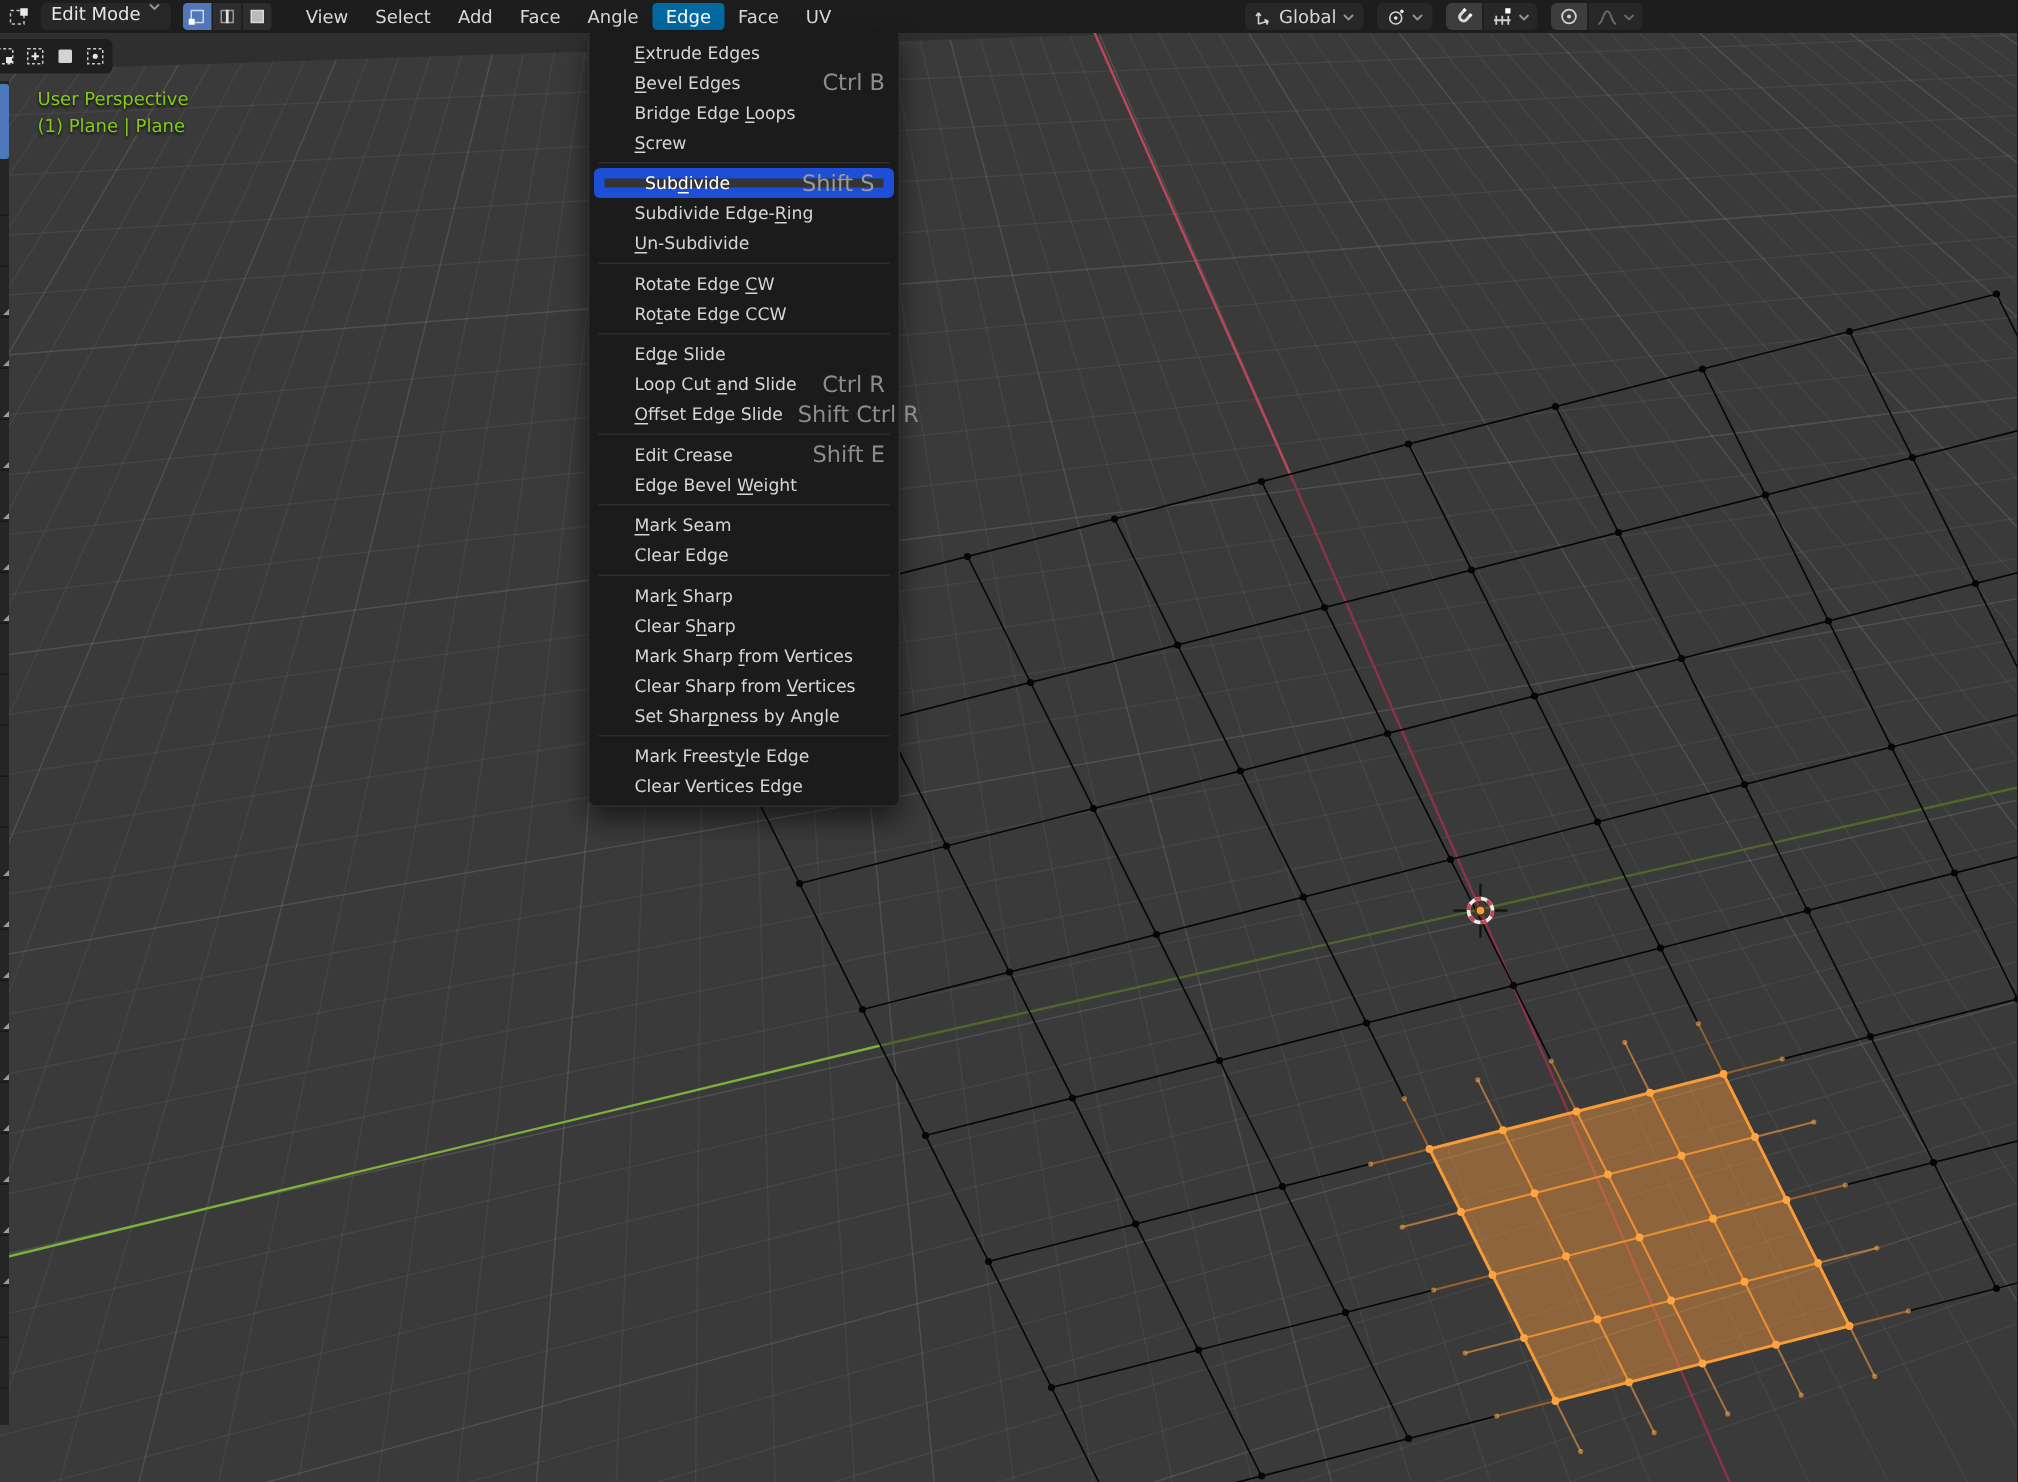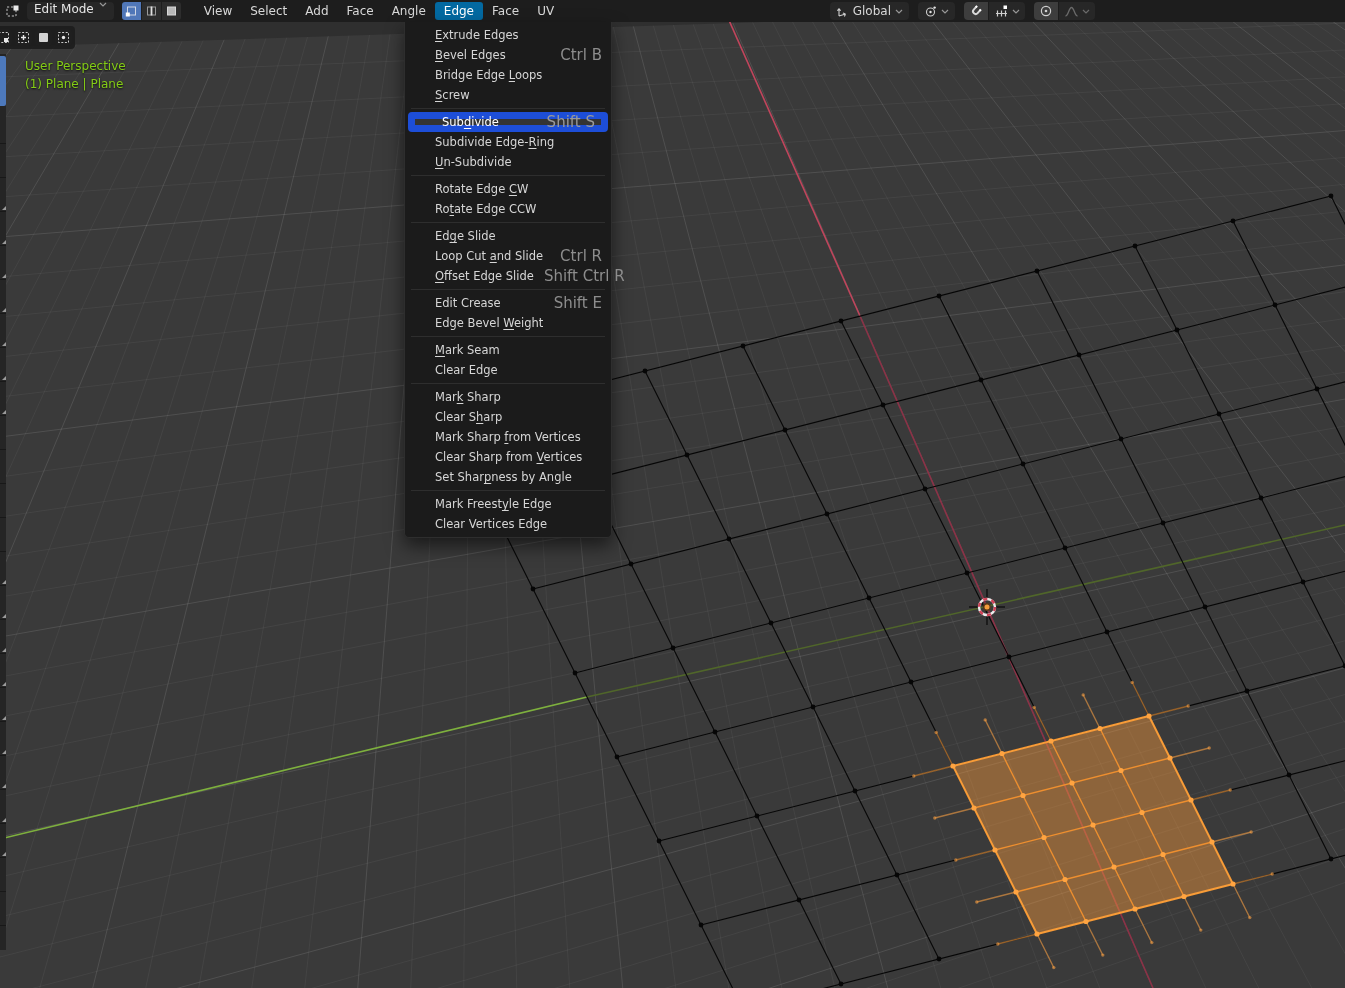--- a/index.html
+++ b/index.html
@@ -43,21 +43,21 @@
   .tobtn{width:17px;height:17px;border-radius:3px;background:#1f1f1f;display:flex;align-items:center;justify-content:center;}
 
   
   .toolbar{position:absolute;left:0;top:54px;width:6px;height:896px;background:#252525;z-index:10;}
   .toolbar .active-tool{position:absolute;left:0;top:2px;width:6px;height:50px;background:#4d79bc;border-radius:0 2px 2px 0;}
   .tb-slot{position:absolute;left:0;width:6px;height:34px;border-bottom:1px solid rgba(0,0,0,.35);}
   .tb-tri{position:absolute;right:0;bottom:1px;width:0;height:0;
           border-left:4px solid transparent;border-bottom:4px solid #9a9a9a;}
 
   
-  .menu{position:absolute;left:404px;top:22px;width:208px;z-index:40;background:#1b1b1b;
+  .menu{position:absolute;left:392px;top:22px;width:208px;z-index:40;background:#1b1b1b;
         border:1px solid #2e2e2e;border-top:none;border-radius:0 0 5px 5px;padding:3px 0;
         box-shadow:0 8px 18px rgba(0,0,0,.55);}
   .mi{display:flex;align-items:center;height:20px;padding:0 9px 0 30px;color:#d6d6d6;white-space:nowrap;}
   .mi .lbl{font-size:11.5px;}
   .mi .sc{margin-left:auto;color:#8d8d8d;font-size:15px;padding-left:10px;}
   .mi u{text-decoration:underline;text-underline-offset:2px;}
   .mi.hl{background:#343434;border:7px solid #1d4ed8;border-radius:4px;margin:0 3px;
          padding:0 6px 0 27px;height:20px;color:#fff;}
   .mi.hl .sc{color:#9a9a9a;}
   .msep{height:1px;background:#2e2e2e;margin:3px 6px;}

